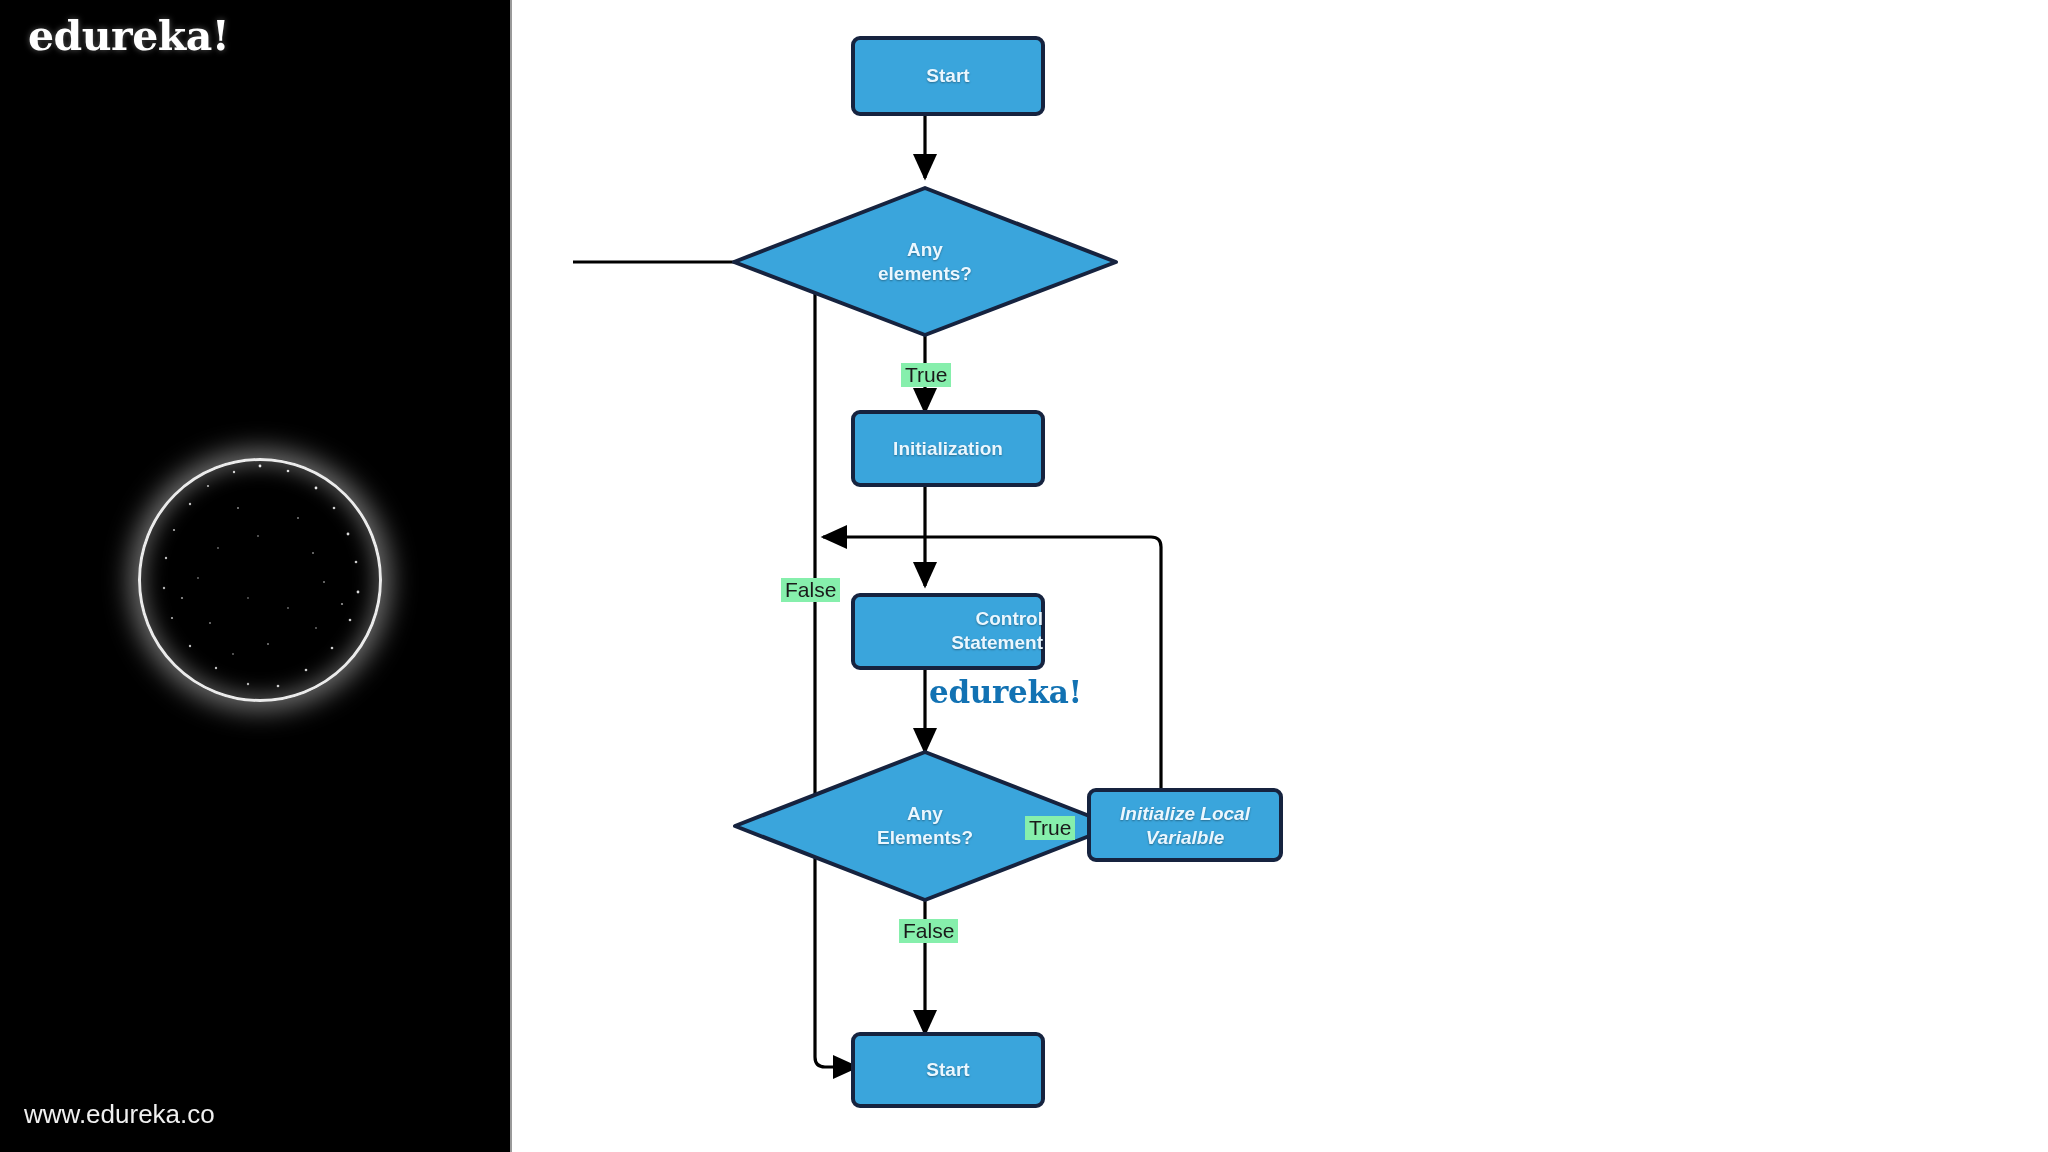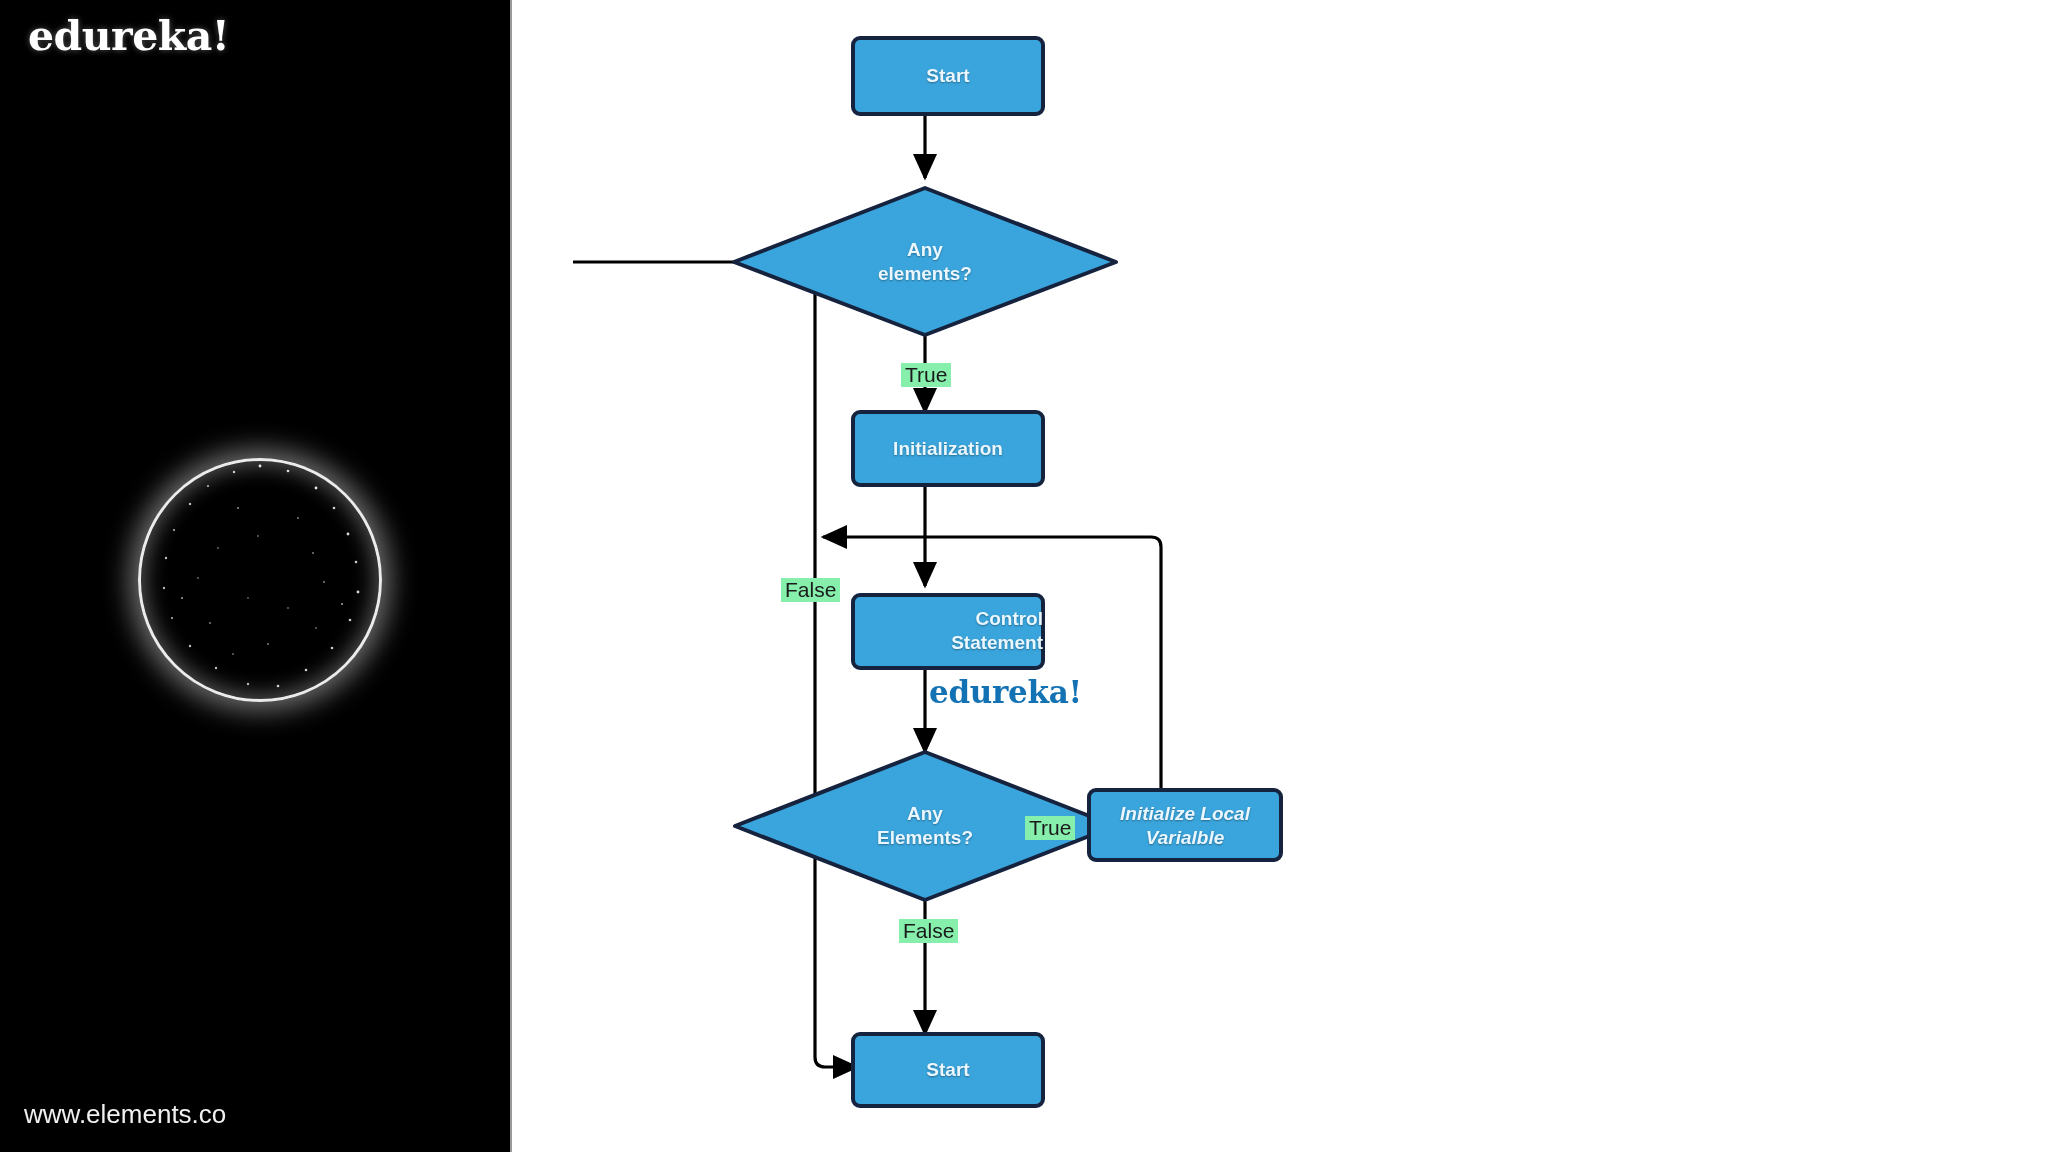--- a/index.html
+++ b/index.html
@@ -172,21 +172,21 @@
         <circle cx="72" cy="165" r="1.0" opacity="0.5"></circle>
         <circle cx="178" cy="170" r="0.9" opacity="0.45"></circle>
         <circle cx="130" cy="186" r="1.0" opacity="0.5"></circle>
         <circle cx="95" cy="196" r="0.9" opacity="0.45"></circle>
         <circle cx="44" cy="140" r="1.1" opacity="0.6"></circle>
         <circle cx="204" cy="146" r="1.1" opacity="0.6"></circle>
       </g>
     </svg>
   </div>
 
-  <div id="site-url">www.elements.co</div>
+  <div id="site-url">www.edureka.co</div>
 </div>
 
 <div id="flow-canvas">
 
   <svg id="flow-svg" width="1534" height="1152" viewBox="0 0 1534 1152">
     <defs>
       <marker id="arrow" viewBox="0 0 12 12" refX="10" refY="6" markerWidth="9" markerHeight="9" orient="auto-start-reverse">
         <path d="M 0 1 L 11 6 L 0 11 z" fill="#000000"></path>
       </marker>
     </defs>

